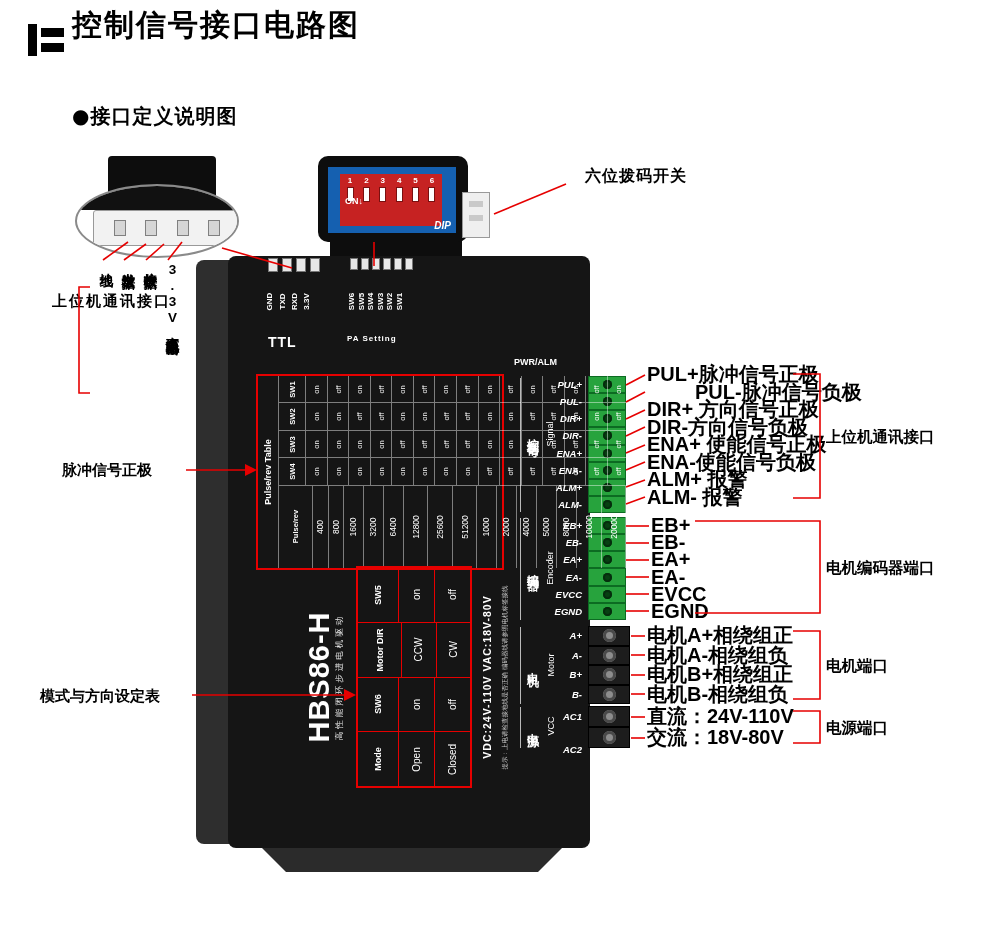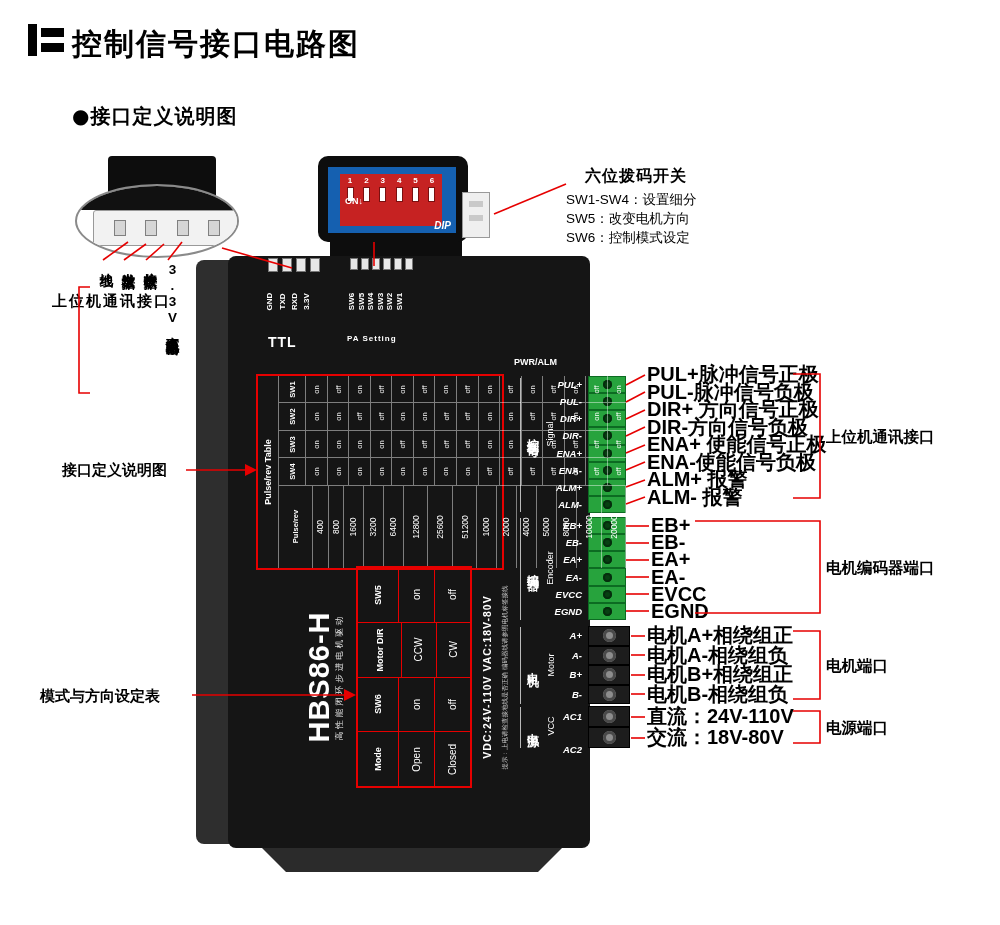--- a/index.html
+++ b/index.html
@@ -4,21 +4,21 @@
 <style>
   html,body{margin:0;padding:0;background:#fff;}
   .canvas{position:relative;width:1000px;height:925px;background:#fff;overflow:hidden;
           font-family:"Liberation Sans","DejaVu Sans",sans-serif;color:#000;}
 
   
   .logo{position:absolute;left:28px;top:24px;width:36px;height:32px;}
   .logo .bar-v{position:absolute;left:0;top:0;width:9px;height:32px;background:#000;}
   .logo .bar-h1{position:absolute;left:13px;top:4px;width:23px;height:9px;background:#000;}
   .logo .bar-h2{position:absolute;left:13px;top:19px;width:23px;height:9px;background:#000;}
-  .page-title{position:absolute;left:72px;top:24px;font-family:Liberation Sans, sans-serif;
+  .page-title{position:absolute;left:72px;top:5px;font-family:Liberation Sans, sans-serif;
               font-size:30px;font-weight:700;letter-spacing:2px;}
   .subtitle{position:absolute;left:72px;top:103px;font-family:"DejaVu Serif","Liberation Serif",serif;
             font-size:20px;font-weight:700;letter-spacing:1px;}
 
   
   .photo-top{position:absolute;left:108px;top:156px;width:108px;height:52px;background:#0d0d0d;border-radius:4px;z-index:3;}
   .ellipse{position:absolute;left:75px;top:184px;width:160px;height:70px;border-radius:50%;
            background:#fff;border:2px solid #8a8a8a;overflow:hidden;z-index:4;}
   .ell-black{position:absolute;left:-10px;top:-16px;width:190px;height:40px;background:#111;}
   .conn-body{position:absolute;left:16px;top:24px;width:126px;height:34px;background:#f2f2f2;border:1px solid #999;
@@ -690,39 +690,34 @@
       </div>
       <div class="dip-logo">DIP</div>
     </div>
     <div class="dip-white">
         <i></i>
         <i></i>
       </div>
   </div>
 
   <div class="dip-note-title">六位拨码开关</div>
-  <div class="dip-note-lines" id="dip-note-lines">
-      <div class="dipline">SW1-SW4：设置细分</div>
-      <div class="dipline">SW5：改变电机方向</div>
-      <div class="dipline">SW6：控制模式设定</div>
-    </div>
 
   <div class="comm-label">上位机通讯接口</div>
   <div id="wires">
       <div class="vwire" style="left: 97px;">地线</div>
       <div class="vwire" style="left: 119px;">发送数据</div>
       <div class="vwire" style="left: 141px;">接收数据</div>
       <div class="vwire" style="left: 163px;">3.3V直流电源输出</div>
     </div>
-  <div class="subdiv-label">接口定义说明图</div>
+  <div class="subdiv-label">脉冲信号正极</div>
   <div class="modetbl-label">模式与方向设定表</div>
 
   <div class="ann-col" id="ann-signal" style="left:647px;top:366px;">
       <div class="ann-label" style="height: 17.5px;">PUL+脉冲信号正极</div>
-      <div class="ann-label" style="height: 17.5px;">PUL-脉冲信号负极</div>
+      <div class="ann-label" style="height: 17.5px; margin-left: 48px;">PUL-脉冲信号负极</div>
       <div class="ann-label" style="height: 17.5px;">DIR+ 方向信号正极</div>
       <div class="ann-label" style="height: 17.5px;">DIR-方向信号负极</div>
       <div class="ann-label" style="height: 17.5px;">ENA+ 使能信号正极</div>
       <div class="ann-label" style="height: 17.5px;">ENA-使能信号负极</div>
       <div class="ann-label" style="height: 17.5px;">ALM+ 报警</div>
       <div class="ann-label" style="height: 17.5px;">ALM- 报警</div>
     </div>
   <div class="ann-col" id="ann-encoder" style="left:651px;top:517px;">
       <div class="ann-label" style="height: 17.2px;">EB+</div>
       <div class="ann-label" style="height: 17.2px;">EB-</div>

